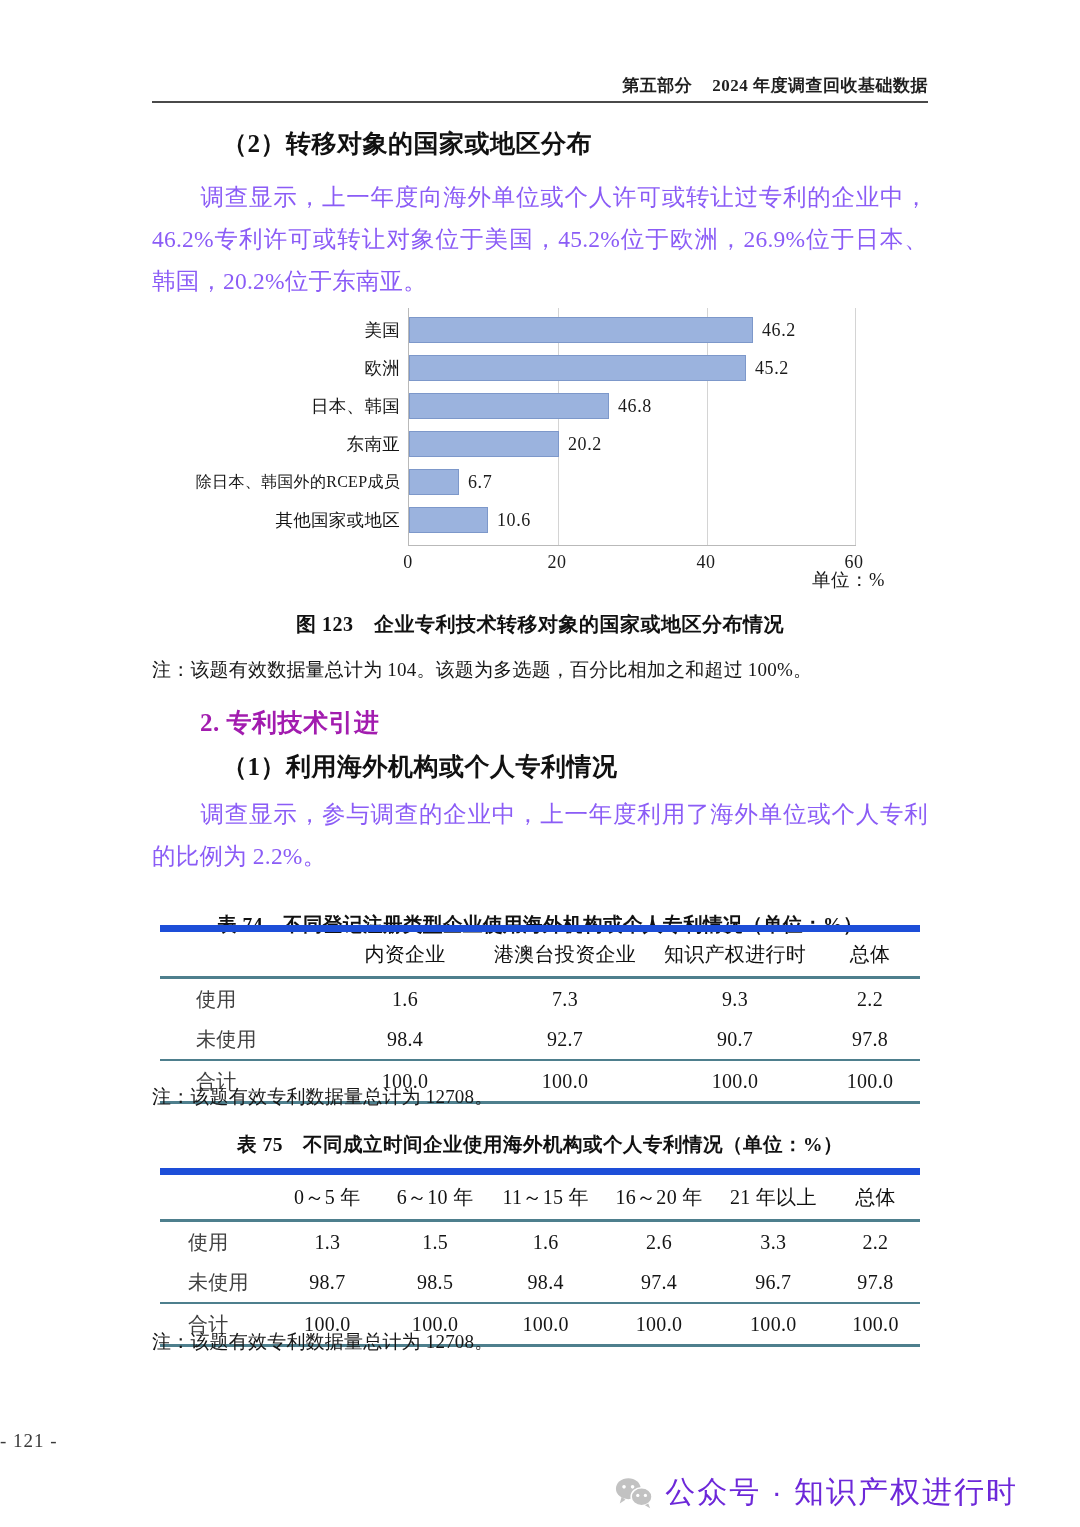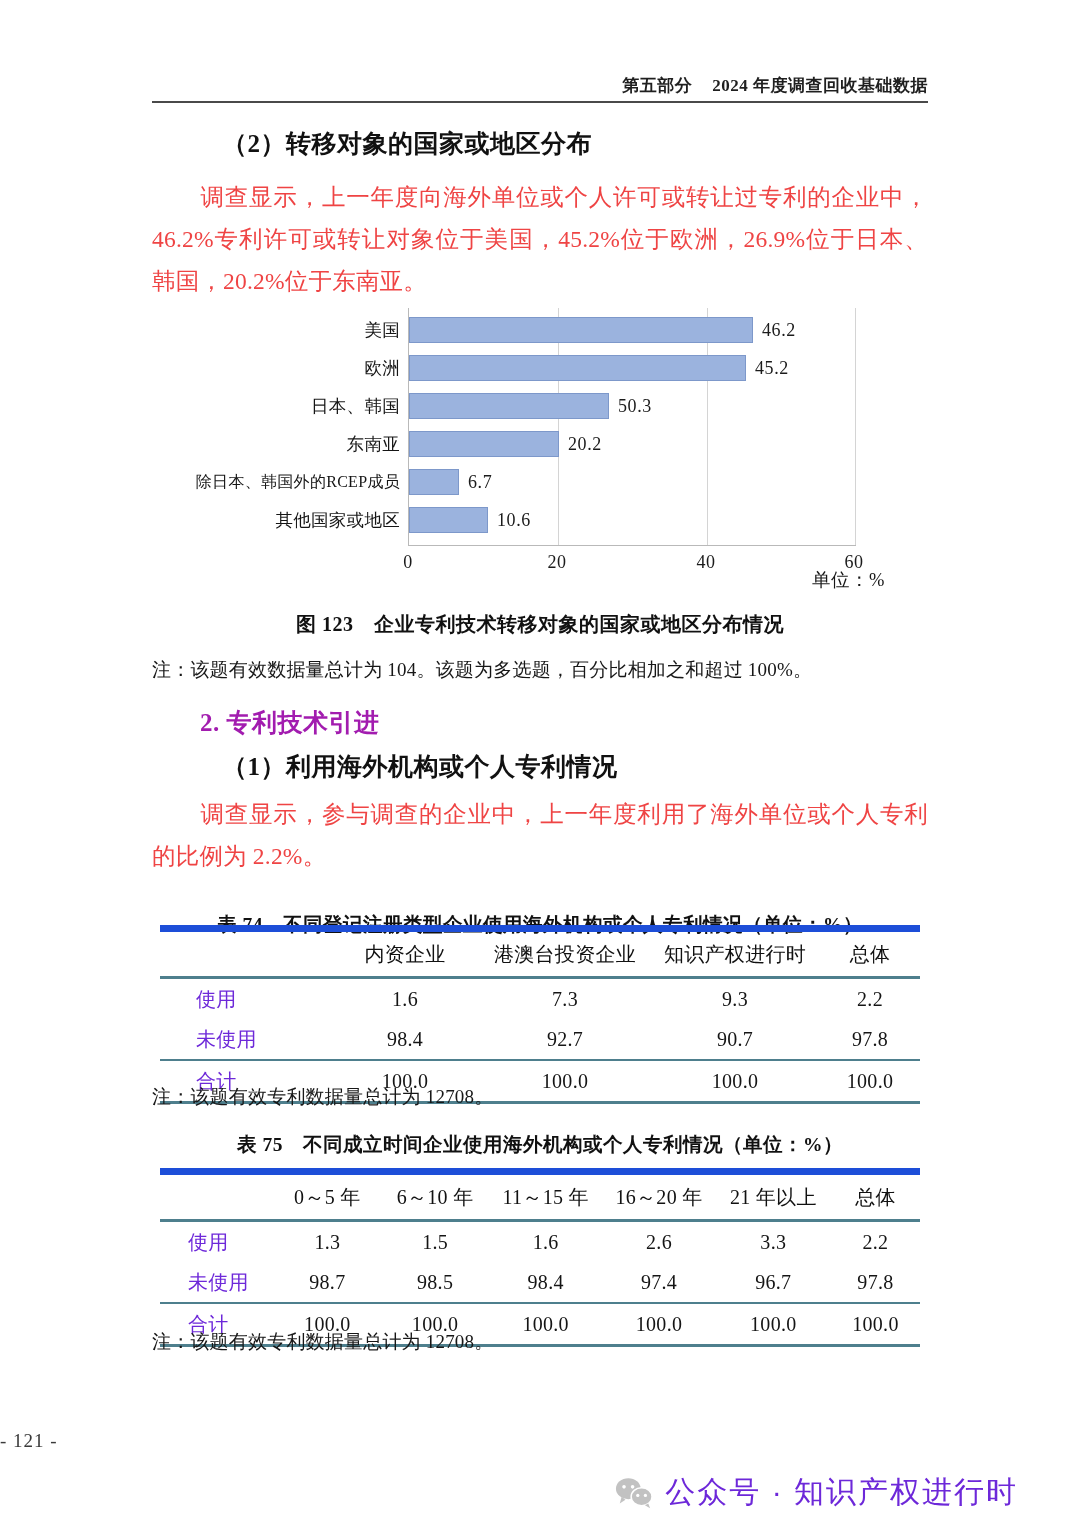--- a/index.html
+++ b/index.html
@@ -61,21 +61,21 @@
     font-size: 25px;
     font-weight: 700;
     color: #a21caf;
     letter-spacing: 0.5px;
     white-space: nowrap;
   }
   .para {
     position: absolute;
     font-size: 23.5px;
     line-height: 42px;
-    color: #ef4444;
+    color: #8b5cf6;
     letter-spacing: 0.2px;
     text-align: justify;
   }
   .para .ind { display: inline-block; width: 48px; }
 
   .note {
     position: absolute;
     font-size: 19px;
     line-height: 30px;
     color: #171717;
@@ -189,21 +189,21 @@
   .tbl thead th {
     height: 44px;
     font-size: 20px;
     color: #111;
   }
   .tbl tbody td { height: 40px; font-size: 20px; }
   .tbl .rowhead {
     text-align: left;
     padding-left: 36px;
     font-size: 20px;
-    color: #6d28d9;
+    color: #404040;
   }
   .rule-top    { border-top: 7px solid #1d4ed8; }
   .rule-mid    { border-top: 2px solid #4e7f8d; }
   .rule-bottom { border-bottom: 3px solid #4e7f8d; }
 
   
   .pageno {
     position: absolute;
     left: 0; right: 0;
     top: 1430px;
@@ -256,21 +256,21 @@
       </div>
 
       <div class="bar-row" style="top:47px;">
         <div class="bar" style="width:337px;"></div>
         <div class="bar-value">45.2</div>
         <div class="cat-label">欧洲</div>
       </div>
 
       <div class="bar-row" style="top:85px;">
         <div class="bar" style="width:200px;"></div>
-        <div class="bar-value">50.3</div>
+        <div class="bar-value">46.8</div>
         <div class="cat-label">日本、韩国</div>
       </div>
 
       <div class="bar-row" style="top:123px;">
         <div class="bar" style="width:150px;"></div>
         <div class="bar-value">20.2</div>
         <div class="cat-label">东南亚</div>
       </div>
 
       <div class="bar-row" style="top:161px;">

